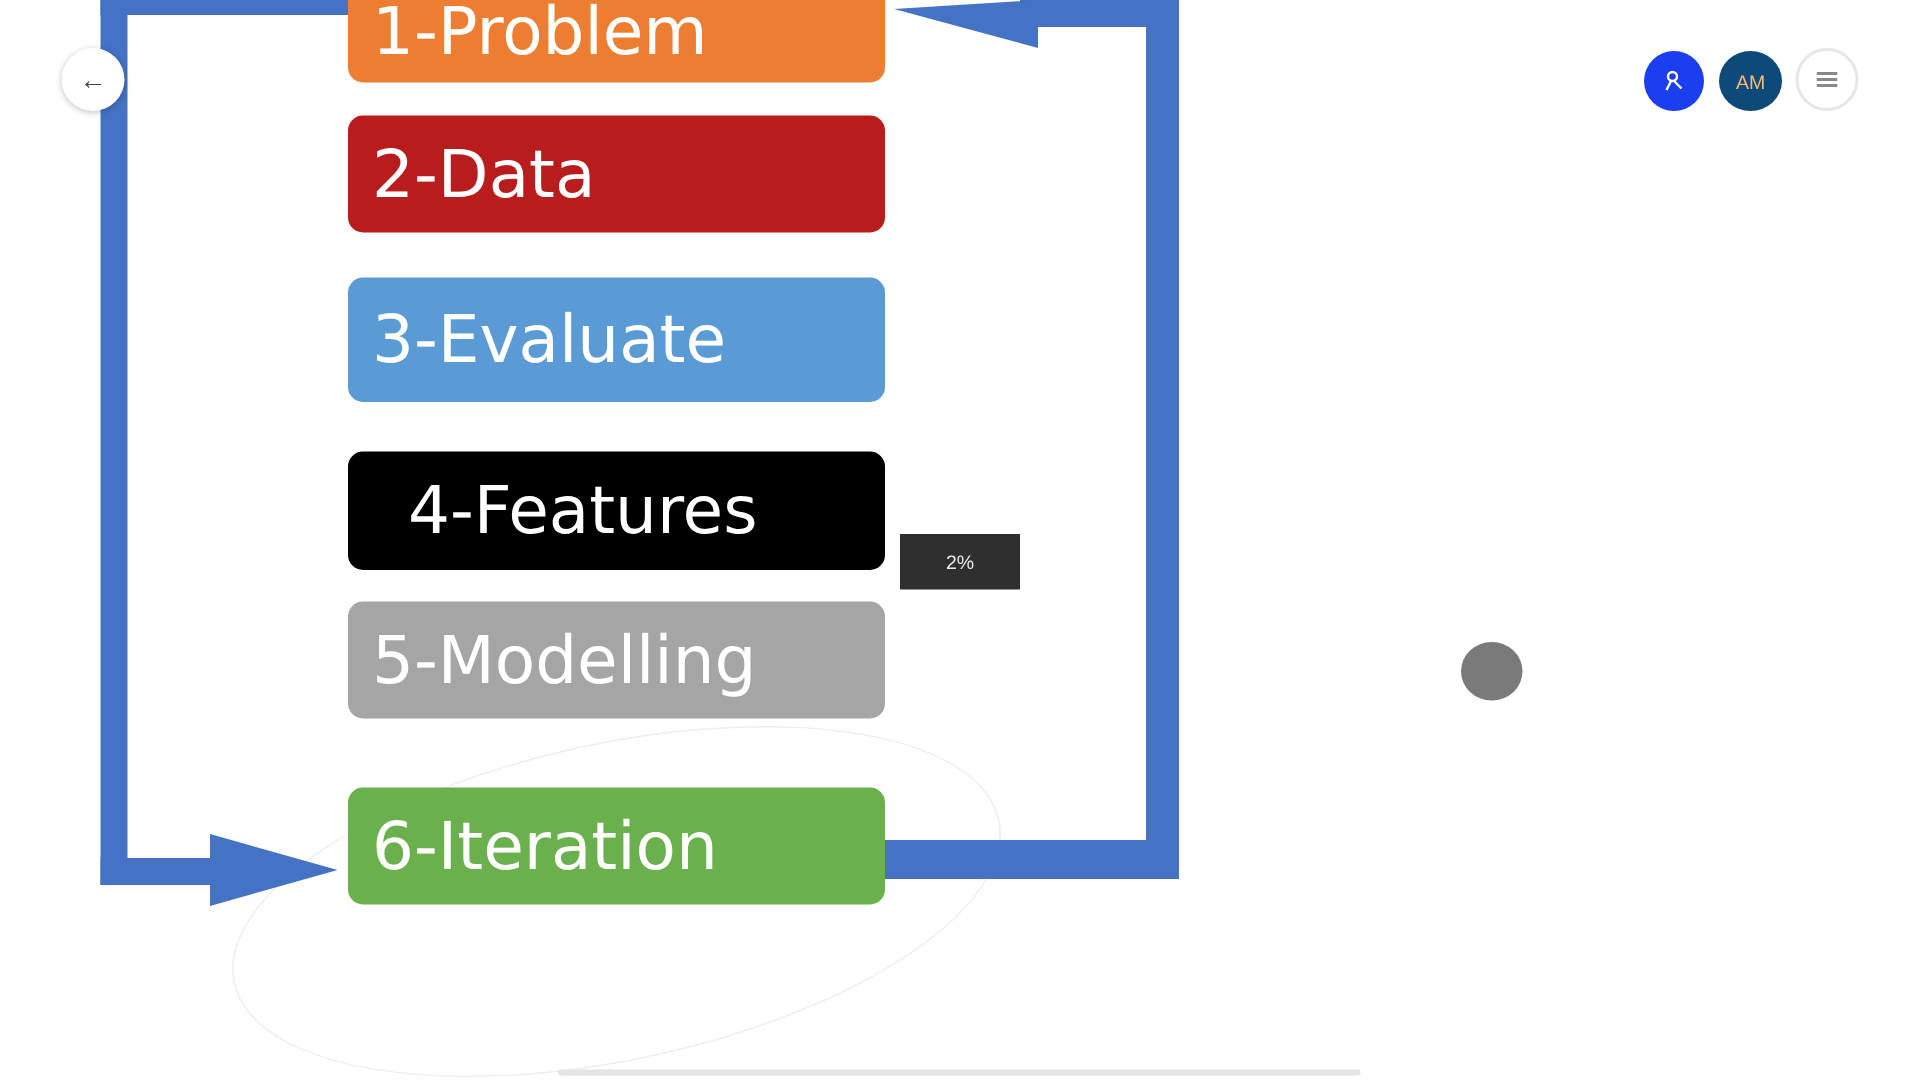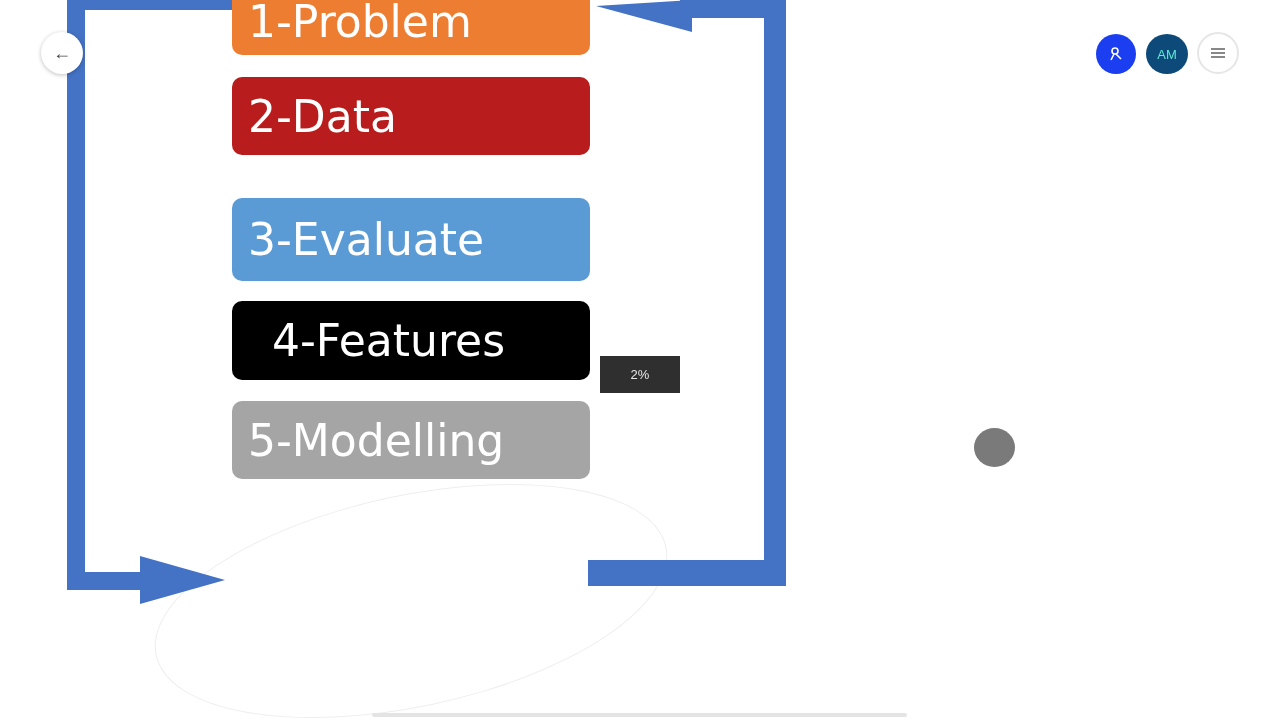--- a/index.html
+++ b/index.html
@@ -33,44 +33,47 @@
   <svg style="position:absolute;left:596px;top:0;" width="100" height="35">
       <polygon points="96,0 0,6 96,32" fill="#4472c4"></polygon>
     </svg>
 
   <div class="box" style="top:-12px;height:67px;background:#ed7d31;">
       <span>1-Problem</span>
     </div>
   <div class="box" style="top:77px;height:78px;background:#b91c1c;">
       <span>2-Data</span>
     </div>
-  <div class="box" style="top:198px;height:83px;background:#5b9bd5;">
+  <div class="box" style="top:185px;height:83px;background:#5b9bd5;">
       <span>3-Evaluate</span>
     </div>
   <div class="box" style="top:301px;height:79px;background:#000000;padding-left:40px;">
       <span>4-Features</span>
     </div>
   <div class="box" style="top:401px;height:78px;background:#a5a5a5;">
       <span>5-Modelling</span>
+    </div>
+  <div class="box" style="top:525px;height:78px;background:#6ab04c;">
+      <span>6-Iteration</span>
     </div>
 </div>
 
 <div class="circle-btn" style="left:41px;top:32px;width:42px;height:42px;background:#fff;box-shadow:0 1px 4px rgba(0,0,0,0.25);">
   <span style="font-size:18px;color:#444;">←</span>
 </div>
 
 <div class="circle-btn" style="left:1096px;top:34px;width:40px;height:40px;background:#1a3ef0;">
   <svg width="16" height="16" viewBox="0 0 16 16">
       <circle cx="7" cy="5" r="3" fill="none" stroke="#fff" stroke-width="1.6"></circle>
       <path d="M3 14 L6 8 M8 8 L13 13" stroke="#fff" stroke-width="1.6" fill="none"></path>
     </svg>
 </div>
 
 <div class="circle-btn" style="left:1146px;top:34px;width:42px;height:40px;background:#0d4a7a;">
-  <span style="color:#5eead4;font-size:13px;">AM</span>
+  <span style="color:#fdba74;font-size:13px;">AM</span>
 </div>
 
 <div class="circle-btn" style="left:1197px;top:32px;width:42px;height:42px;background:#fff;border:2px solid #e6e6e6;">
   <svg width="14" height="10" viewBox="0 0 14 10">
       <rect y="0" width="14" height="2" fill="#888"></rect>
       <rect y="4" width="14" height="2" fill="#888"></rect>
       <rect y="8" width="14" height="2" fill="#888"></rect>
     </svg>
 </div>
 

